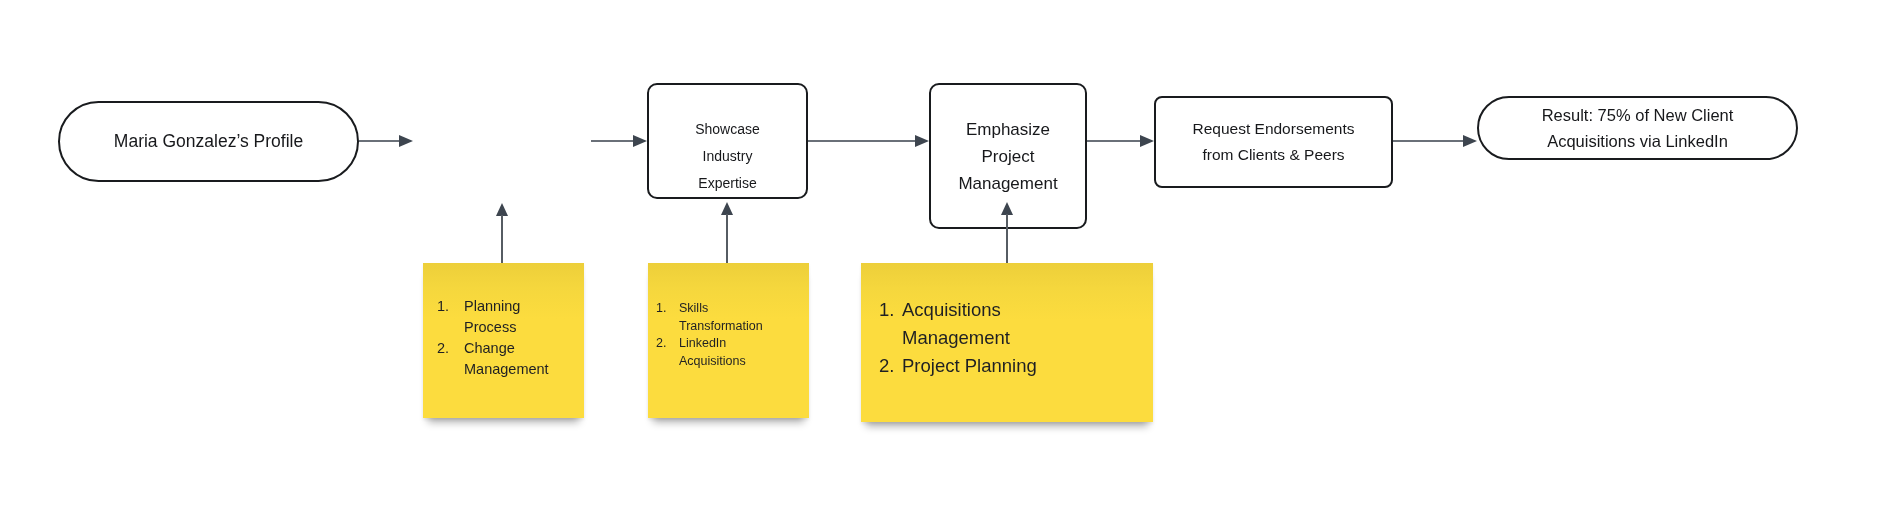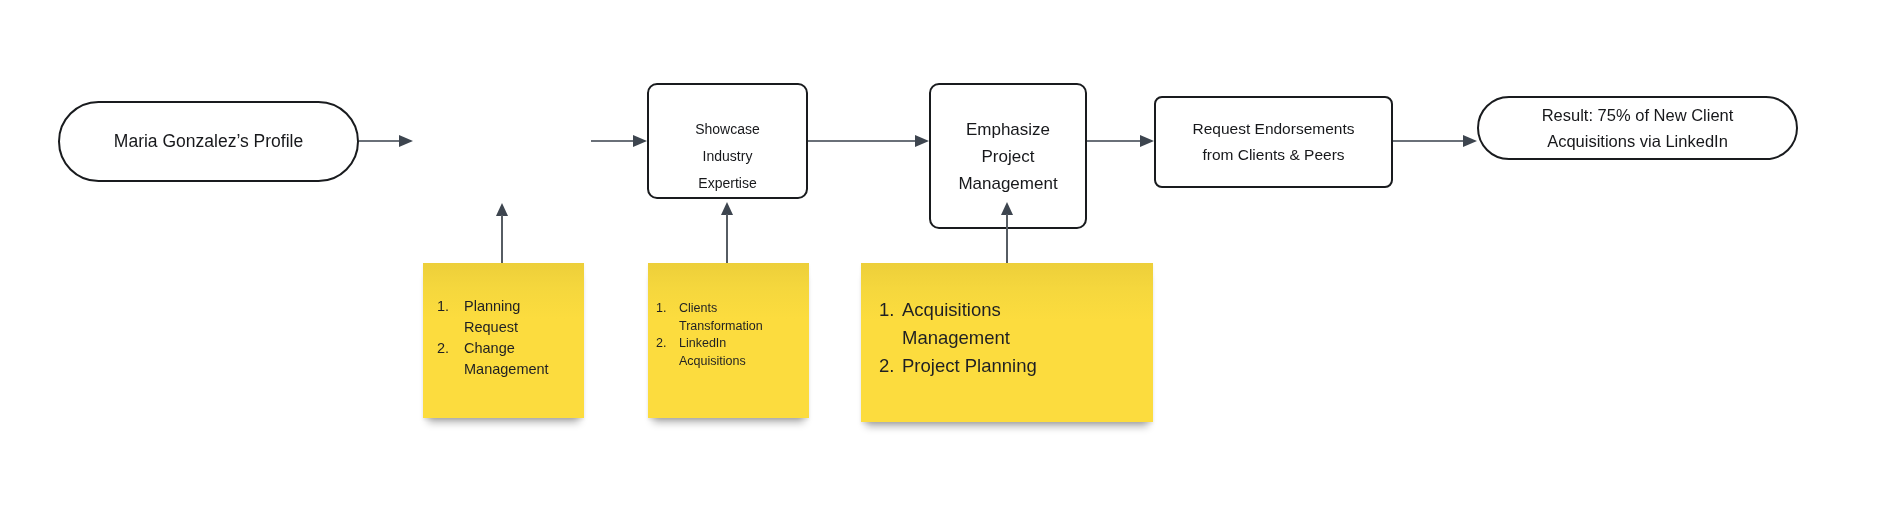--- a/index.html
+++ b/index.html
@@ -136,37 +136,37 @@
   <div class="varrow v3">
     <div class="head"></div>
     <div class="shaft"></div>
   </div>
 
   <div class="sticky note1">
     <div class="note-item">
       <span class="num">1.</span>
       <span class="lines">
         <span class="ln">Planning</span>
-        <span class="ln">Request</span>
+        <span class="ln">Process</span>
       </span>
     </div>
     <div class="note-item">
       <span class="num">2.</span>
       <span class="lines">
         <span class="ln">Change</span>
         <span class="ln">Management</span>
       </span>
     </div>
   </div>
 
   <div class="sticky note2">
     <div class="note-item">
       <span class="num">1.</span>
       <span class="lines">
-        <span class="ln">Clients</span>
+        <span class="ln">Skills</span>
         <span class="ln">Transformation</span>
       </span>
     </div>
     <div class="note-item">
       <span class="num">2.</span>
       <span class="lines">
         <span class="ln">LinkedIn</span>
         <span class="ln">Acquisitions</span>
       </span>
     </div>

